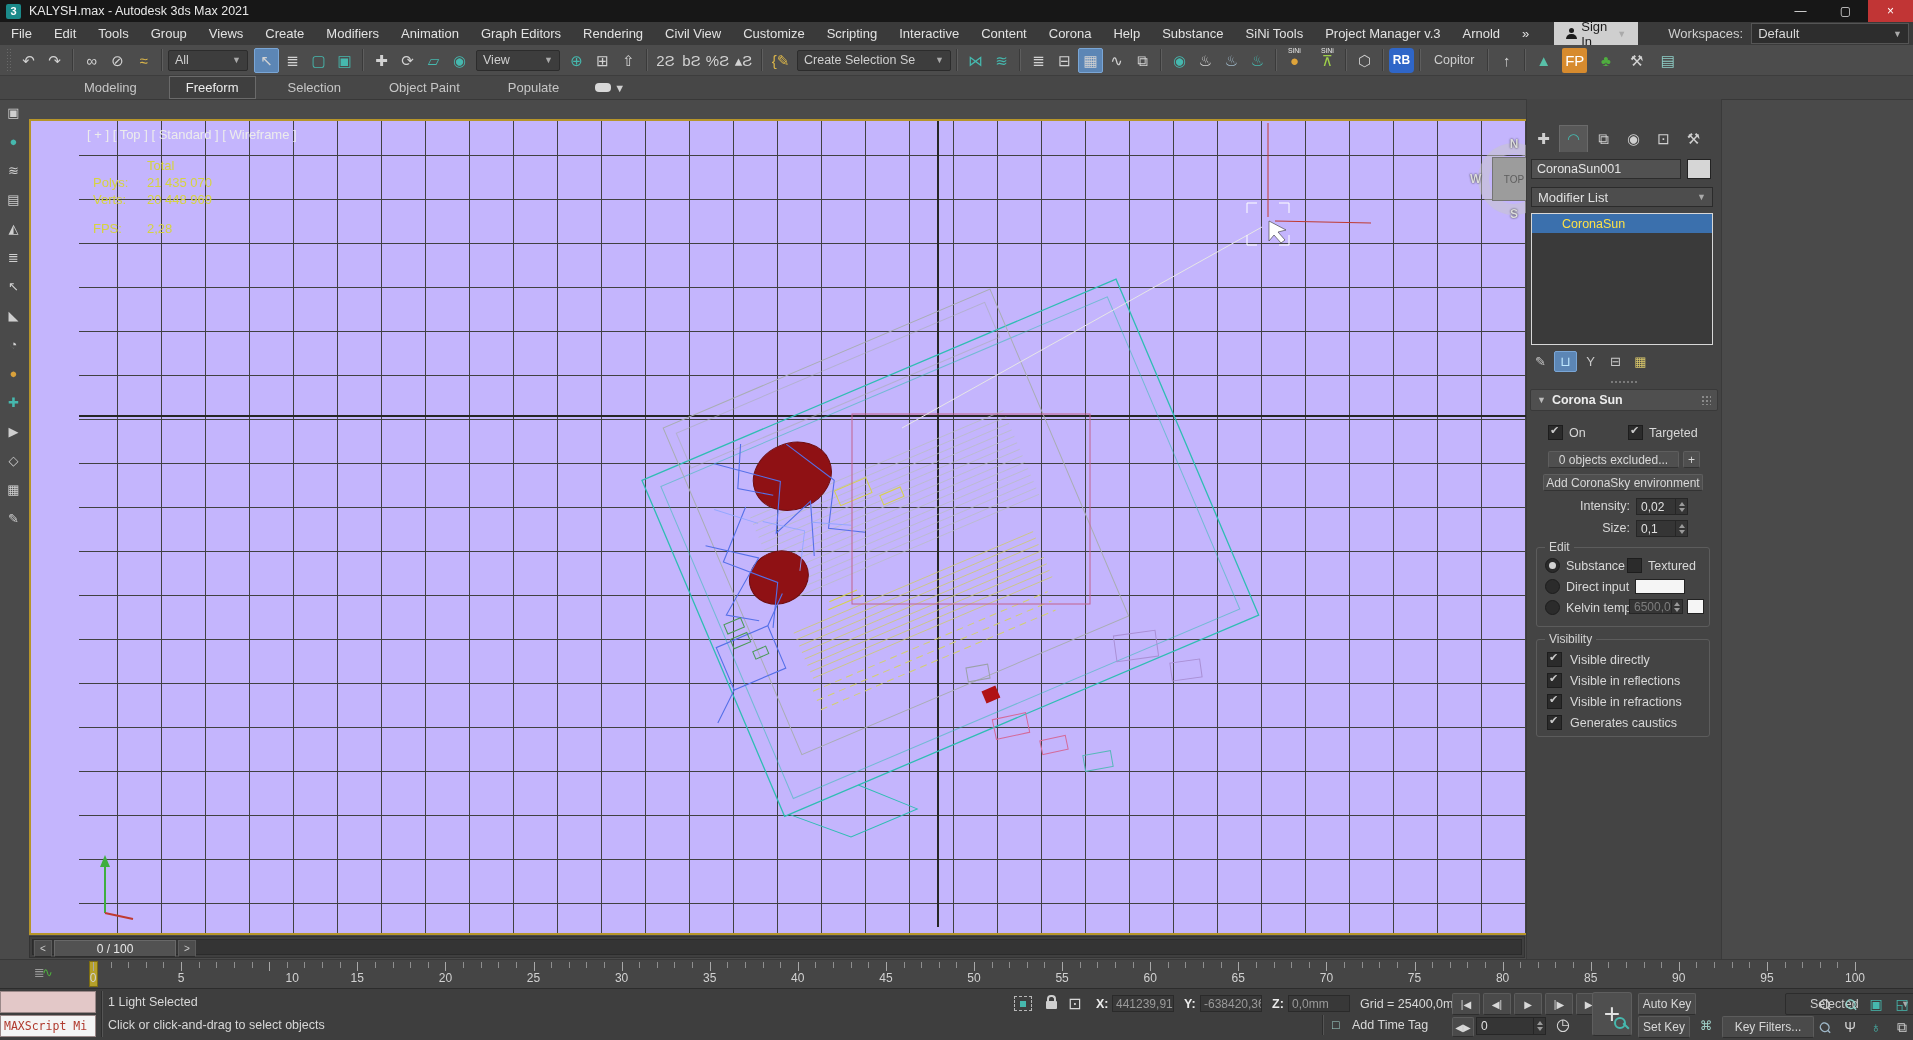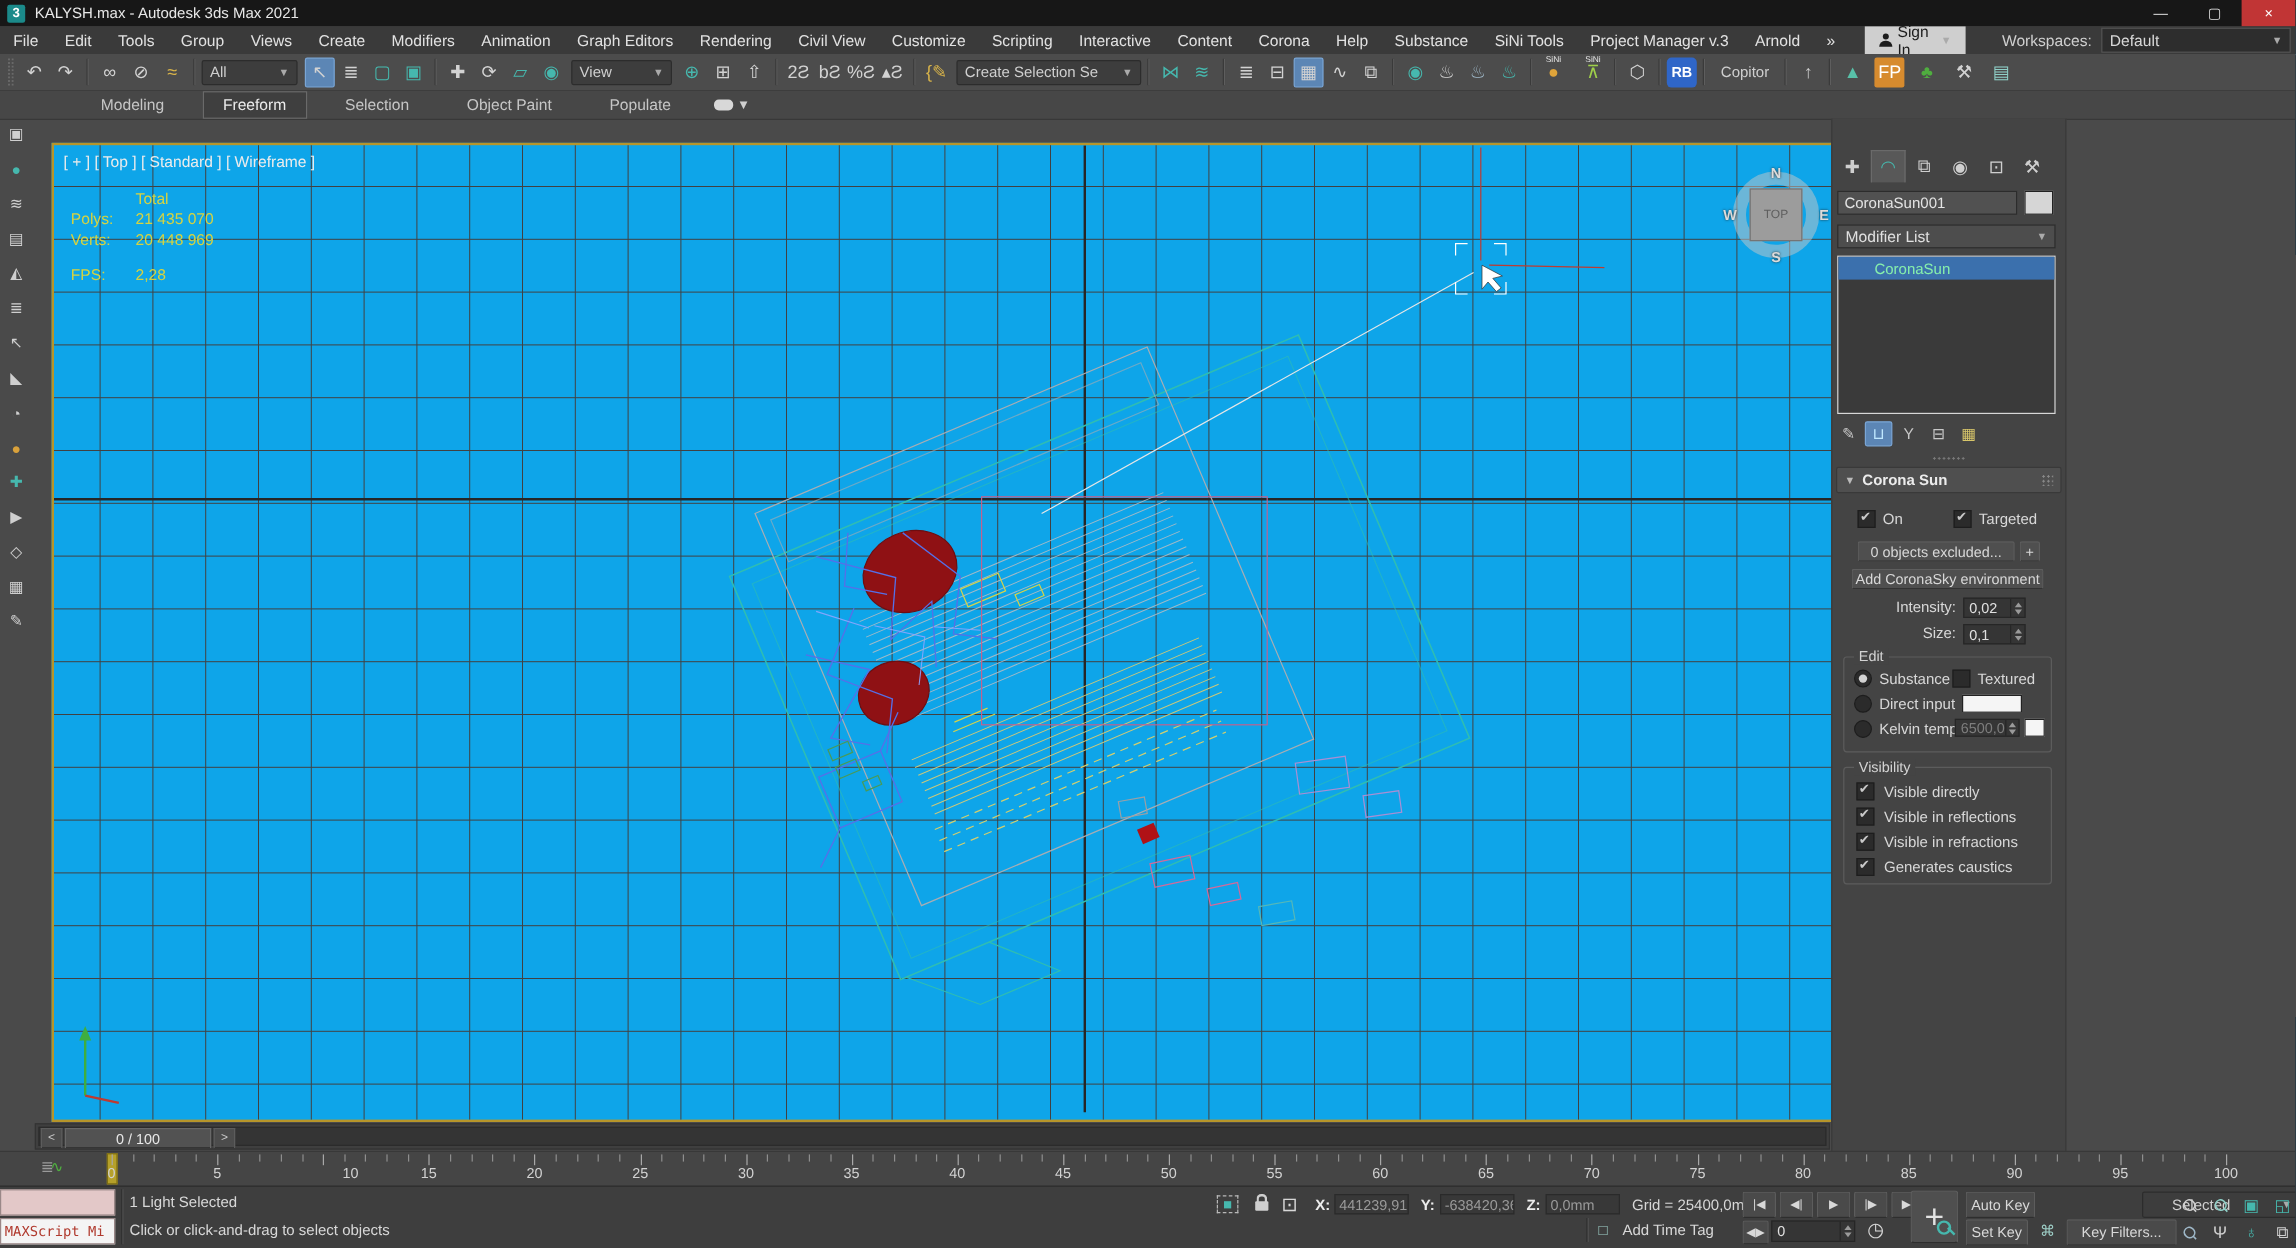--- a/index.html
+++ b/index.html
@@ -53,22 +53,22 @@
   .rtab.active{background:#3f3f3f;border:1px solid #6a6a6a;color:#ececec;}
   .roverflow{margin-left:12px;color:#cfcfcf;font-size:11px;display:flex;align-items:center;gap:3px;}
   .roverflow .pill{width:16px;height:9px;background:#d8d8d8;border-radius:4px;display:inline-block;}
 
   
   .leftstrip{left:0;top:99px;width:27px;height:889px;display:flex;flex-direction:column;align-items:center;
              padding-top:4px;box-sizing:border-box;gap:11px;}
   .sicon{width:18px;height:18px;display:flex;align-items:center;justify-content:center;color:#cfcfcf;font-size:13px;}
 
   
-  .vpframe{left:43px;top:119px;width:1494px;height:812px;border:2px solid #b6952a;box-sizing:content-box;
-           background:#0ea5e9;}
+  .vpframe{left:29px;top:119px;width:1494px;height:812px;border:2px solid #b6952a;box-sizing:content-box;
+           background:#c4b5fd;padding-left:48px;}
   .vp{position:relative;width:1494px;height:812px;overflow:hidden;
       background-image:linear-gradient(#414141 1px,transparent 1px),linear-gradient(90deg,#414141 1px,transparent 1px);
       background-size:44px 44px;background-position:-6px -10px;}
   .vplabel{position:absolute;left:8px;top:6px;color:#ececec;font-size:13px;}
   .vpstats{position:absolute;left:14px;top:36px;color:#d6d340;font-size:13px;line-height:17px;}
   .vpstats .srow{display:flex;}
   .vpstats .sl{width:46px;text-align:left;}
   .vpstats .sv{margin-left:8px;}
   .viewcube{position:absolute;left:1399px;top:22px;width:72px;height:72px;}
   .vcring{position:absolute;left:0;top:0;width:50px;height:50px;border:11px solid rgba(200,200,200,.5);border-radius:50%;}
@@ -81,21 +81,21 @@
   .cmdtabs{position:absolute;left:2px;top:26px;display:flex;gap:1px;}
   .cmdtab{width:29px;height:27px;display:flex;align-items:center;justify-content:center;color:#cfcfcf;font-size:15px;}
   .cmdtab.active{background:#585858;border:1px solid #6a6a6a;border-bottom:none;box-sizing:border-box;}
   .namefield{position:absolute;left:4px;top:60px;width:150px;height:20px;background:#515151;border:1px solid #2c2c2c;
              color:#e4e4e4;font-size:12.5px;display:flex;align-items:center;padding:0 5px;box-sizing:border-box;}
   .colorswatch{position:absolute;left:160px;top:60px;width:24px;height:20px;background:#d6d6d6;border:1px solid #222;box-sizing:border-box;}
   .modlist{position:absolute;left:4px;top:88px;width:182px;height:20px;background:#4d4d4d;border:1px solid #2b2b2b;
            display:flex;align-items:center;padding:0 6px;box-sizing:border-box;color:#e0e0e0;}
   .stackbox{position:absolute;left:4px;top:114px;width:182px;height:132px;background:#3a3a3a;border:1px solid #d8d8d8;box-sizing:border-box;}
   .stackrow{height:19px;display:flex;align-items:center;padding-left:30px;color:#e8e8e8;font-size:12.5px;}
-  .stackrow.active{background:#3b70ad;color:#86efac;}
+  .stackrow.active{background:#3b70ad;color:#fde047;}
   .stackbtns{position:absolute;left:2px;top:252px;display:flex;align-items:center;gap:2px;}
   .sbtn{width:23px;height:21px;display:flex;align-items:center;justify-content:center;color:#c8c8c8;font-size:13px;border-radius:2px;}
   .sbtn.active{background:#5c86b5;border:1px solid #7aa6d6;box-sizing:border-box;}
   .pgrip{position:absolute;left:50%;top:281px;width:28px;height:4px;transform:translateX(-50%);
          background-image:radial-gradient(#7a7a7a 1px,transparent 1px);background-size:4px 4px;}
   .rollout{position:absolute;left:3px;top:290px;width:188px;}
   .rollhead{height:20px;background:#4f4f4f;border:1px solid #393939;border-radius:2px;display:flex;align-items:center;
             padding:0 6px;color:#ececec;font-weight:bold;font-size:12.5px;gap:6px;}
   .rollhead .tri{font-size:9px;color:#bbb;font-weight:normal;}
   .rollhead .rgrip{margin-left:auto;width:10px;height:10px;

